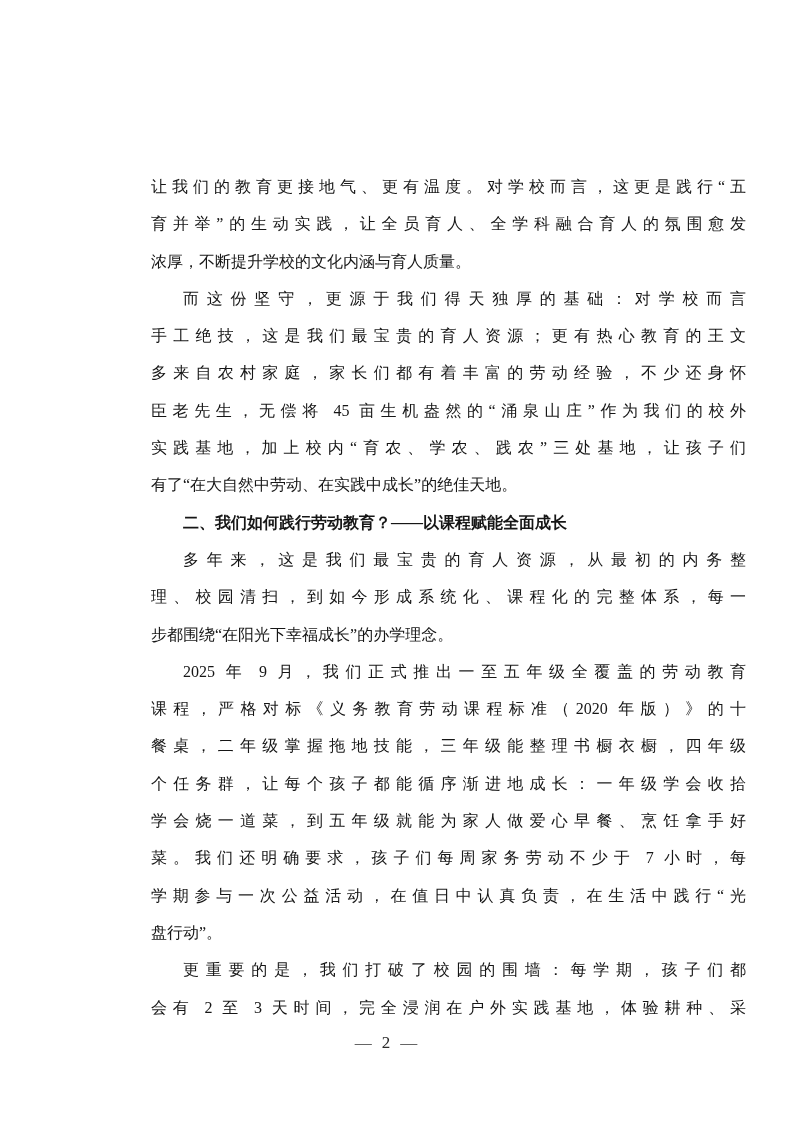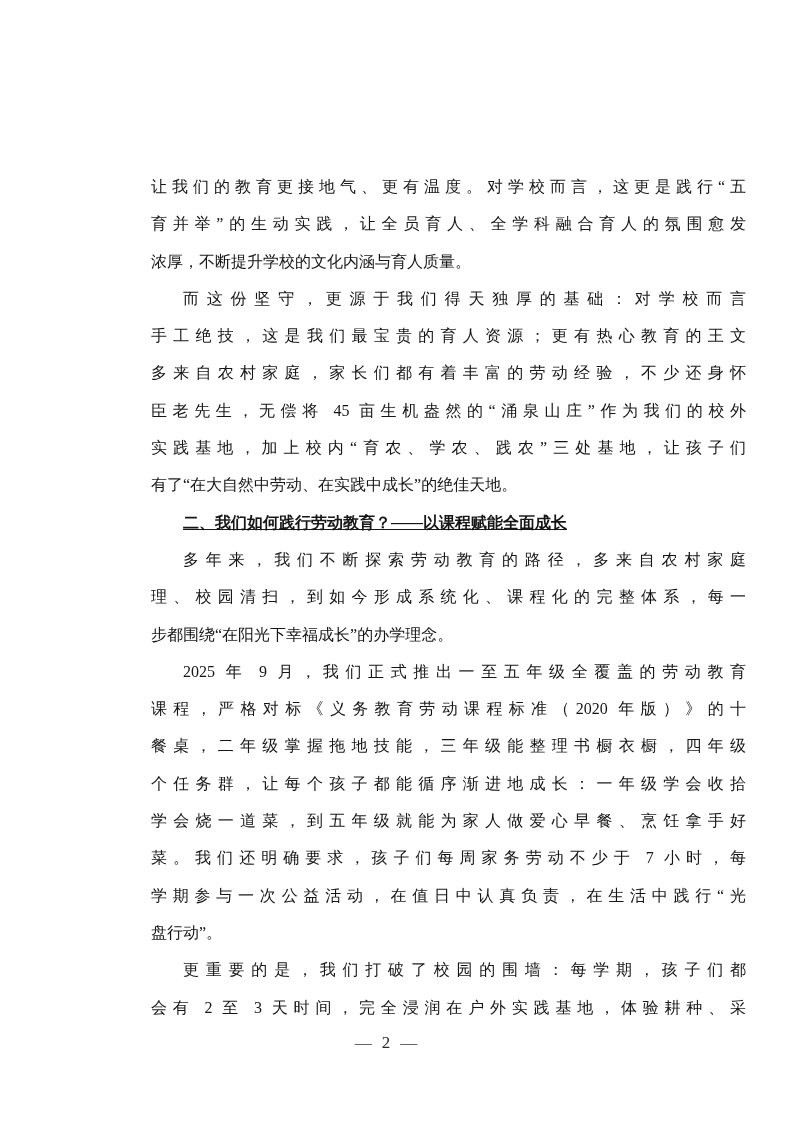--- a/index.html
+++ b/index.html
@@ -30,21 +30,21 @@
   .line {
     text-align: justify;
     text-align-last: left;
     white-space: nowrap;
   }
   .line.stretch {
     white-space: normal;
     text-align-last: justify;
   }
   .line.indent { text-indent: 2em; }
-  .para.heading .line { font-weight: bold; text-decoration: underline; }
+  .para.heading .line { font-weight: bold; }
   .page-footer {
     position: absolute;
     left: 0;
     right: 20px;
     top: 1033px;
     text-align: center;
     font-size: 17px;
     color: #2a2a2a;
     letter-spacing: 1px;
   }
@@ -69,21 +69,21 @@
         <div class="line stretch">手工绝技，这是我们最宝贵的育人资源；更有热心教育的王文</div>
         <div class="line stretch">多来自农村家庭，家长们都有着丰富的劳动经验，不少还身怀</div>
         <div class="line stretch">臣老先生，无偿将 45 亩生机盎然的“涌泉山庄”作为我们的校外</div>
         <div class="line stretch">实践基地，加上校内“育农、学农、践农”三处基地，让孩子们</div>
         <div class="line">有了“在大自然中劳动、在实践中成长”的绝佳天地。</div>
       </div>
       <div class="para heading">
         <div class="line indent">二、我们如何践行劳动教育？——以课程赋能全面成长</div>
       </div>
       <div class="para body">
-        <div class="line indent stretch">多年来，我们不断探索劳动教育的路径，多来自农村家庭</div>
+        <div class="line indent stretch">多年来，这是我们最宝贵的育人资源，从最初的内务整</div>
         <div class="line stretch">理、校园清扫，到如今形成系统化、课程化的完整体系，每一</div>
         <div class="line">步都围绕“在阳光下幸福成长”的办学理念。</div>
       </div>
       <div class="para body">
         <div class="line indent stretch">2025 年 9 月，我们正式推出一至五年级全覆盖的劳动教育</div>
         <div class="line stretch">课程，严格对标《义务教育劳动课程标准（2020 年版）》的十</div>
         <div class="line stretch">餐桌，二年级掌握拖地技能，三年级能整理书橱衣橱，四年级</div>
         <div class="line stretch">个任务群，让每个孩子都能循序渐进地成长：一年级学会收拾</div>
         <div class="line stretch">学会烧一道菜，到五年级就能为家人做爱心早餐、烹饪拿手好</div>
         <div class="line stretch">菜。我们还明确要求，孩子们每周家务劳动不少于 7 小时，每</div>

